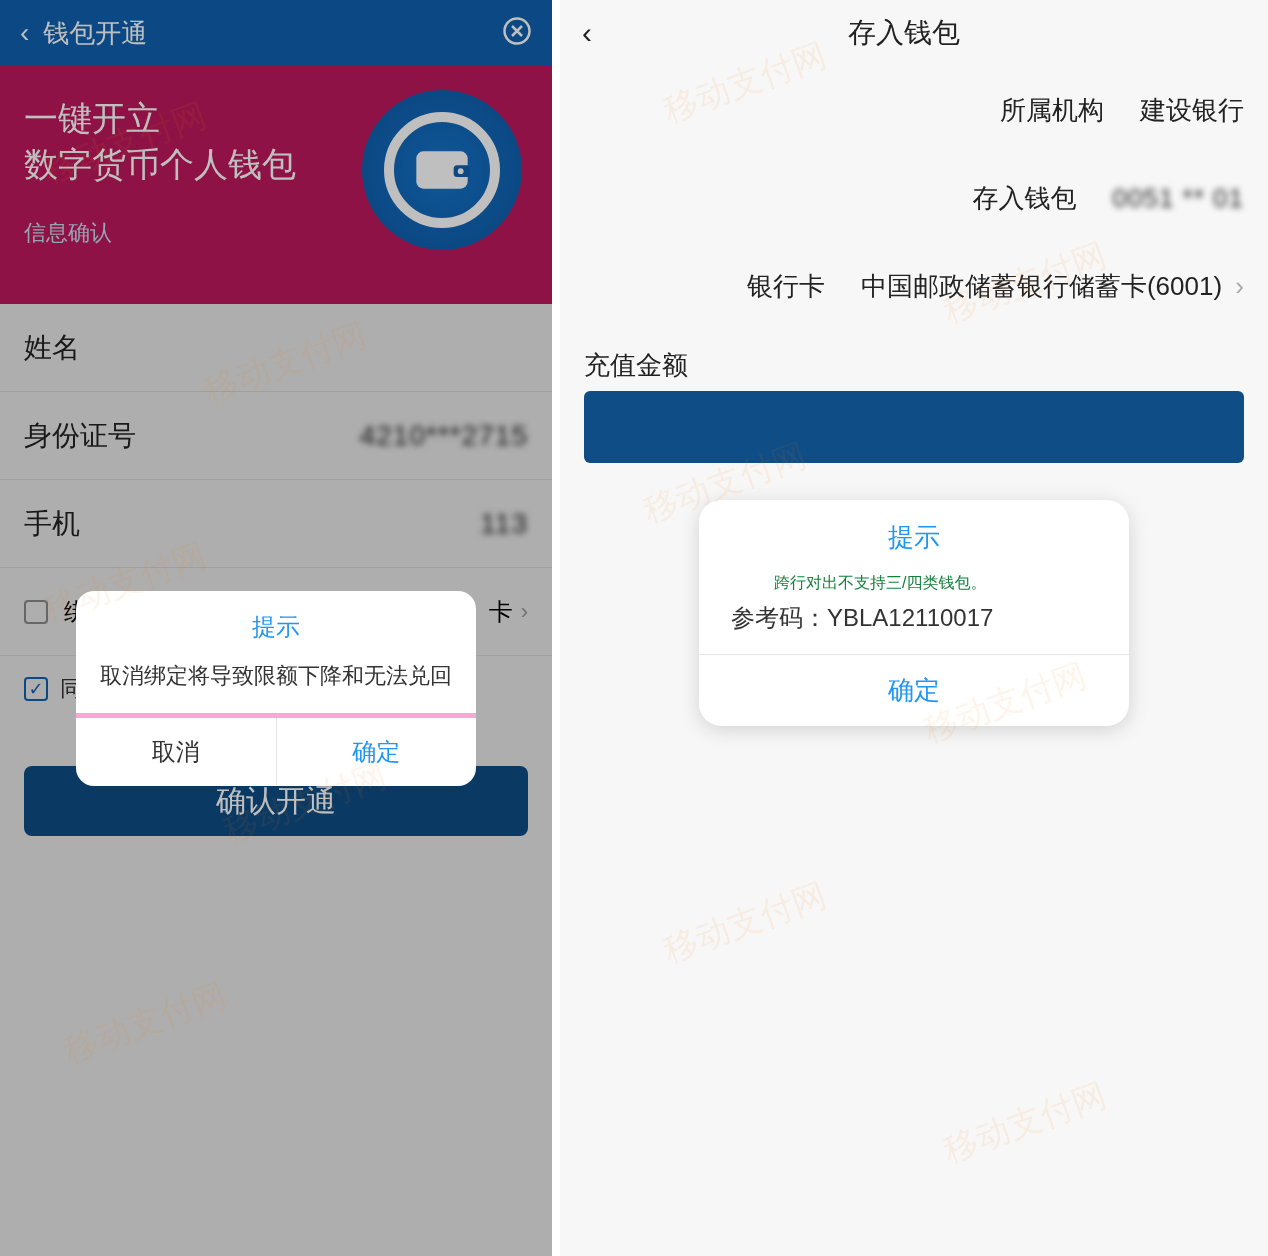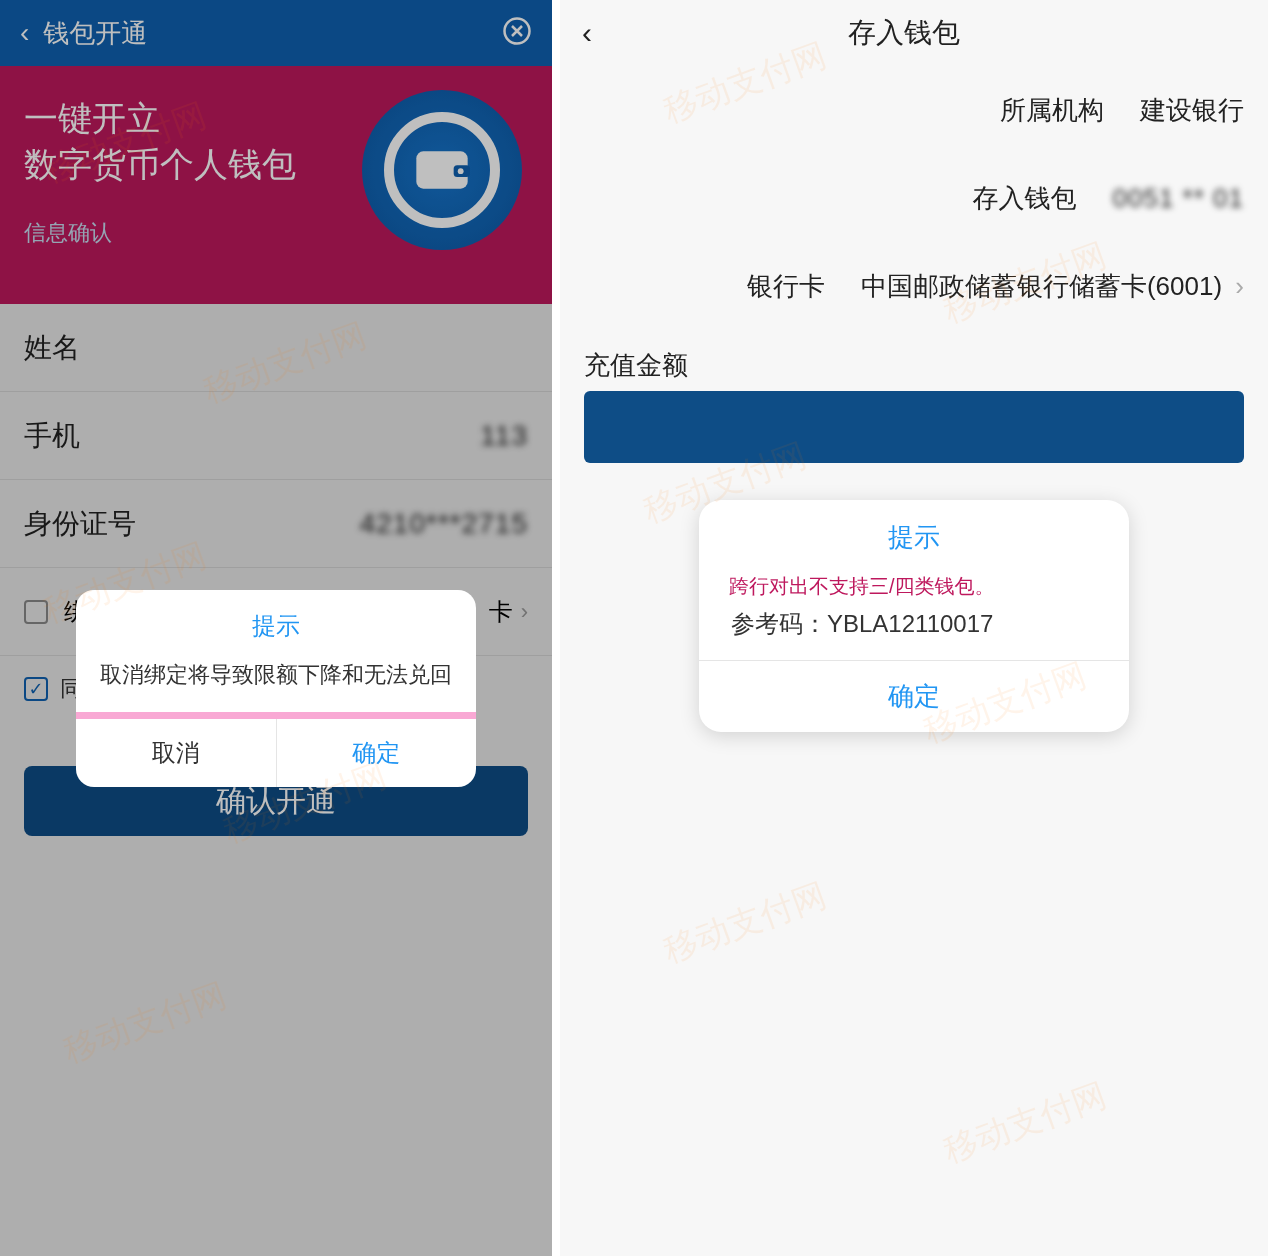--- a/index.html
+++ b/index.html
@@ -39,40 +39,40 @@
 .l-agree .agree-txt { color: #333; }
 .l-agree .agree-link { color: #0f61b0; margin-left: 6px; }
 
 .l-btn { margin: 44px 24px; height: 70px; background: #0e4d86; color: #fff; font-size: 30px; border-radius: 8px; display: flex; align-items: center; justify-content: center; }
 
 
 .l-overlay { position: absolute; inset: 0; background: rgba(0,0,0,0.25); display: flex; align-items: center; justify-content: center; }
 .l-dialog { background: #fff; width: 400px; border-radius: 18px; overflow: hidden; margin-top: 120px;}
 .l-dialog-title { text-align: center; padding: 20px 0 12px; color: #2296f3; font-size: 24px; }
 .l-dialog-msg { text-align: center; padding: 6px 20px 22px; font-size: 22px; color: #333; }
-.l-dialog-btns { display: flex; border-top: 7px solid #f9a8d4; }
+.l-dialog-btns { display: flex; border-top: 5px solid #f9a8d4; }
 .l-dialog-btns > div { flex: 1; text-align: center; padding: 18px 0; font-size: 24px; }
 .l-dialog-cancel { color: #333; border-right: 1px solid #e5e5e5; }
 .l-dialog-confirm { color: #2296f3; }
 
 
 .r-header { height: 66px; display: flex; align-items: center; padding: 0 22px; background: #f7f7f7; }
 .r-back { font-size: 30px; color: #222; }
 .r-title { flex: 1; text-align: center; font-size: 28px; color: #222; padding-right: 30px; }
 .r-row { height: 88px; display: flex; align-items: center; padding: 0 24px; font-size: 26px; color: #222; justify-content: flex-end; background: #f7f7f7; gap: 36px; }
 .r-row .val { color: #222; }
 .r-row .chev { color: #aaa; margin-left: 6px; }
 .r-section { padding: 18px 24px 8px; font-size: 26px; color: #222; }
 .r-amount { padding: 8px 24px 20px; font-size: 40px; color: #222; }
 .r-submit { margin: 0 24px; height: 72px; background: #0e4d86; border-radius: 6px; }
 
 .r-overlay { position: absolute; inset: 0; display: flex; align-items: flex-start; justify-content: center; }
 .r-dialog { margin-top: 500px; background: #fff; width: 430px; border-radius: 22px; overflow: hidden; box-shadow: 0 4px 20px rgba(0,0,0,0.15); }
 .r-dialog-title { text-align: center; padding: 20px 0 12px; color: #2296f3; font-size: 26px; }
-.r-dialog-msg { padding: 6px 30px 8px; font-size: 20px; color: #be185d; }
+.r-dialog-msg { padding: 6px 30px 8px; font-size: 16px; color: #15803d; margin-left: 45px; }
 .r-dialog-ref { padding: 0 32px 20px; font-size: 24px; color: #333; }
 .r-dialog-ok { border-top: 1px solid #e5e5e5; text-align: center; padding: 18px 0; font-size: 26px; color: #2296f3; }
 
 
 .wm { position: absolute; inset: 0; pointer-events: none; opacity: 0.08; }
 .wm span { position: absolute; transform: rotate(-20deg); font-size: 34px; color: #ff7a00; white-space: nowrap; }
 </style>
 </head>
 <body>
 
@@ -102,26 +102,26 @@
           </svg>
       </div>
     </div>
   </div>
 
   <div class="l-form">
     <div class="l-row">
       <span class="l-row-label">姓名</span>
     </div>
     <div class="l-row">
+      <span class="l-row-label">身份证号</span>
+      <span class="l-row-value blur">4210***2715</span>
+    </div>
+    <div class="l-row">
       <span class="l-row-label">手机</span>
       <span class="l-row-value blur">113</span>
-    </div>
-    <div class="l-row">
-      <span class="l-row-label">身份证号</span>
-      <span class="l-row-value blur">4210***2715</span>
     </div>
     <div class="l-bind">
       <span class="chk"></span>
       <span class="txt">绑</span>
       <span>卡</span>
       <span class="chev">›</span>
     </div>
     <div class="l-agree">
       <span class="chk2">✓</span>
       <span class="agree-txt">同意</span>

